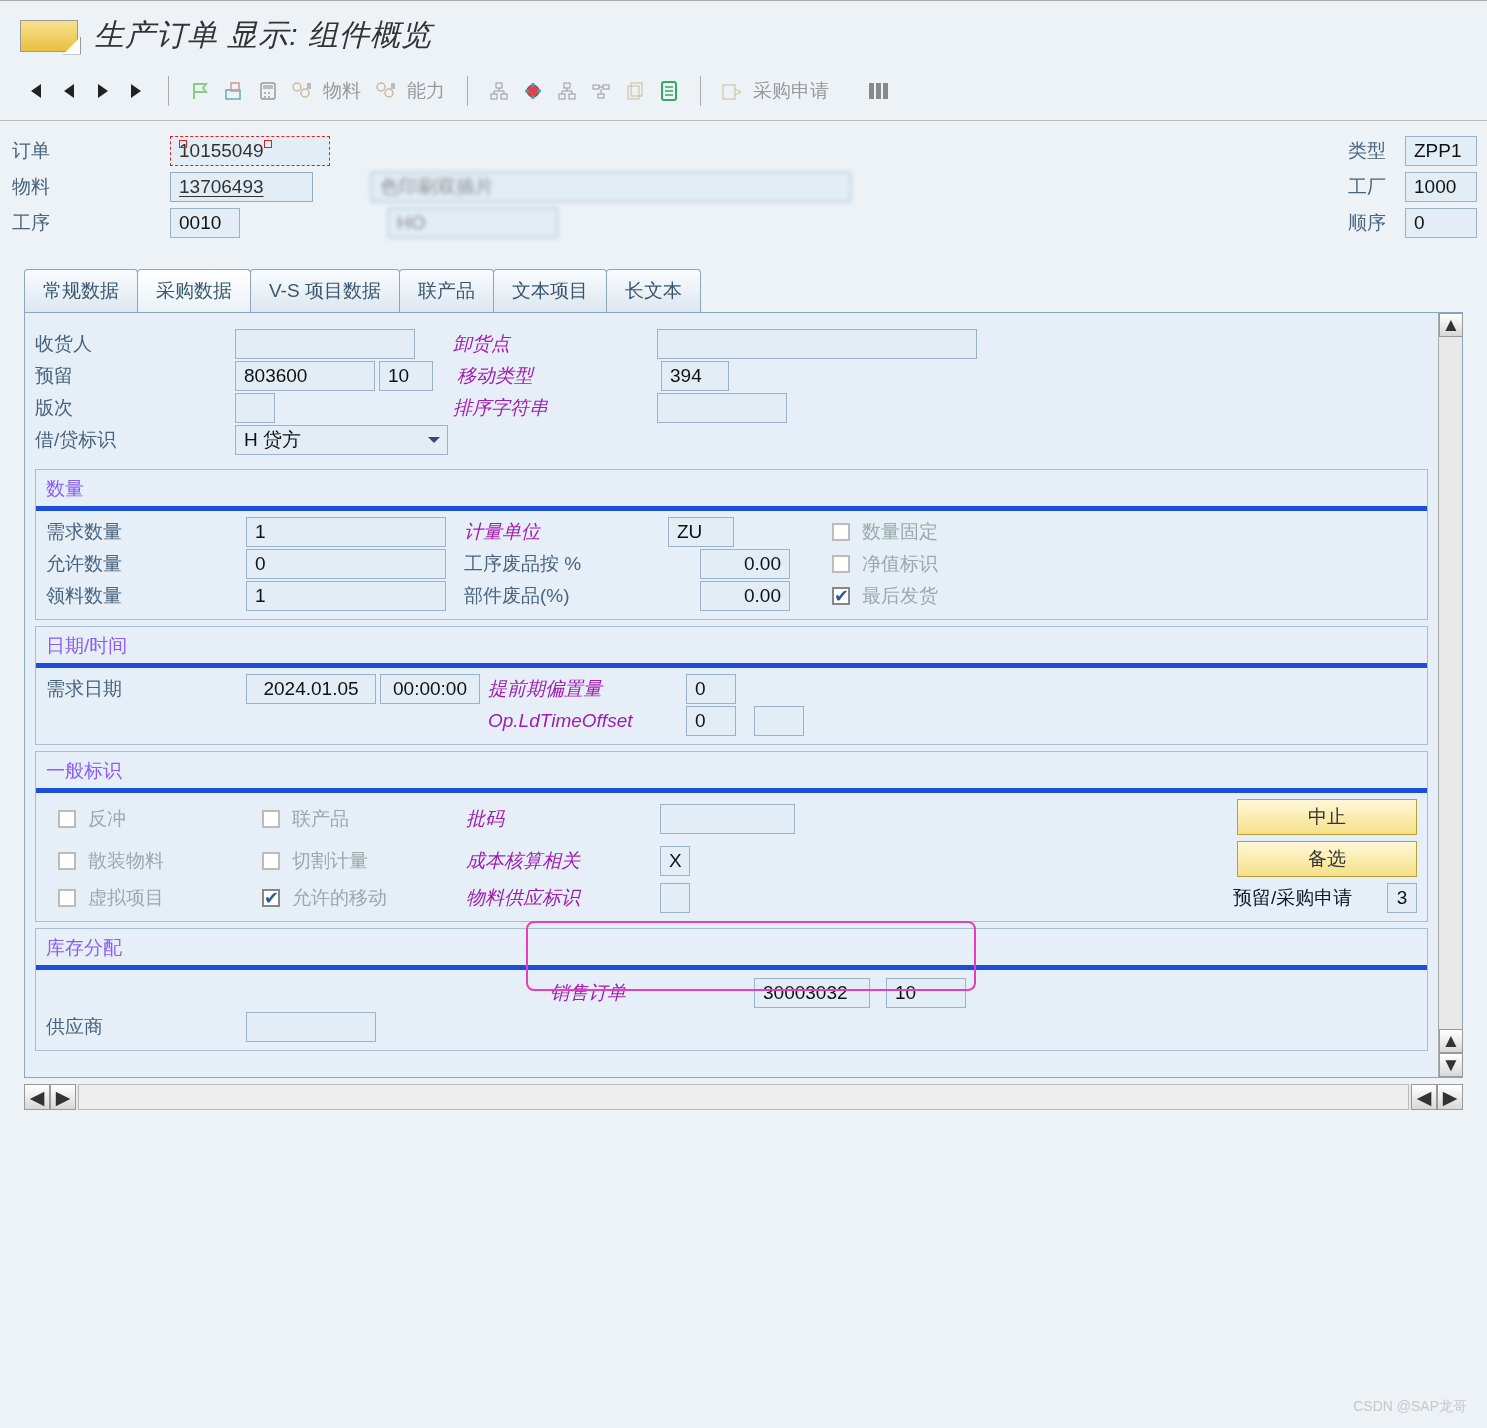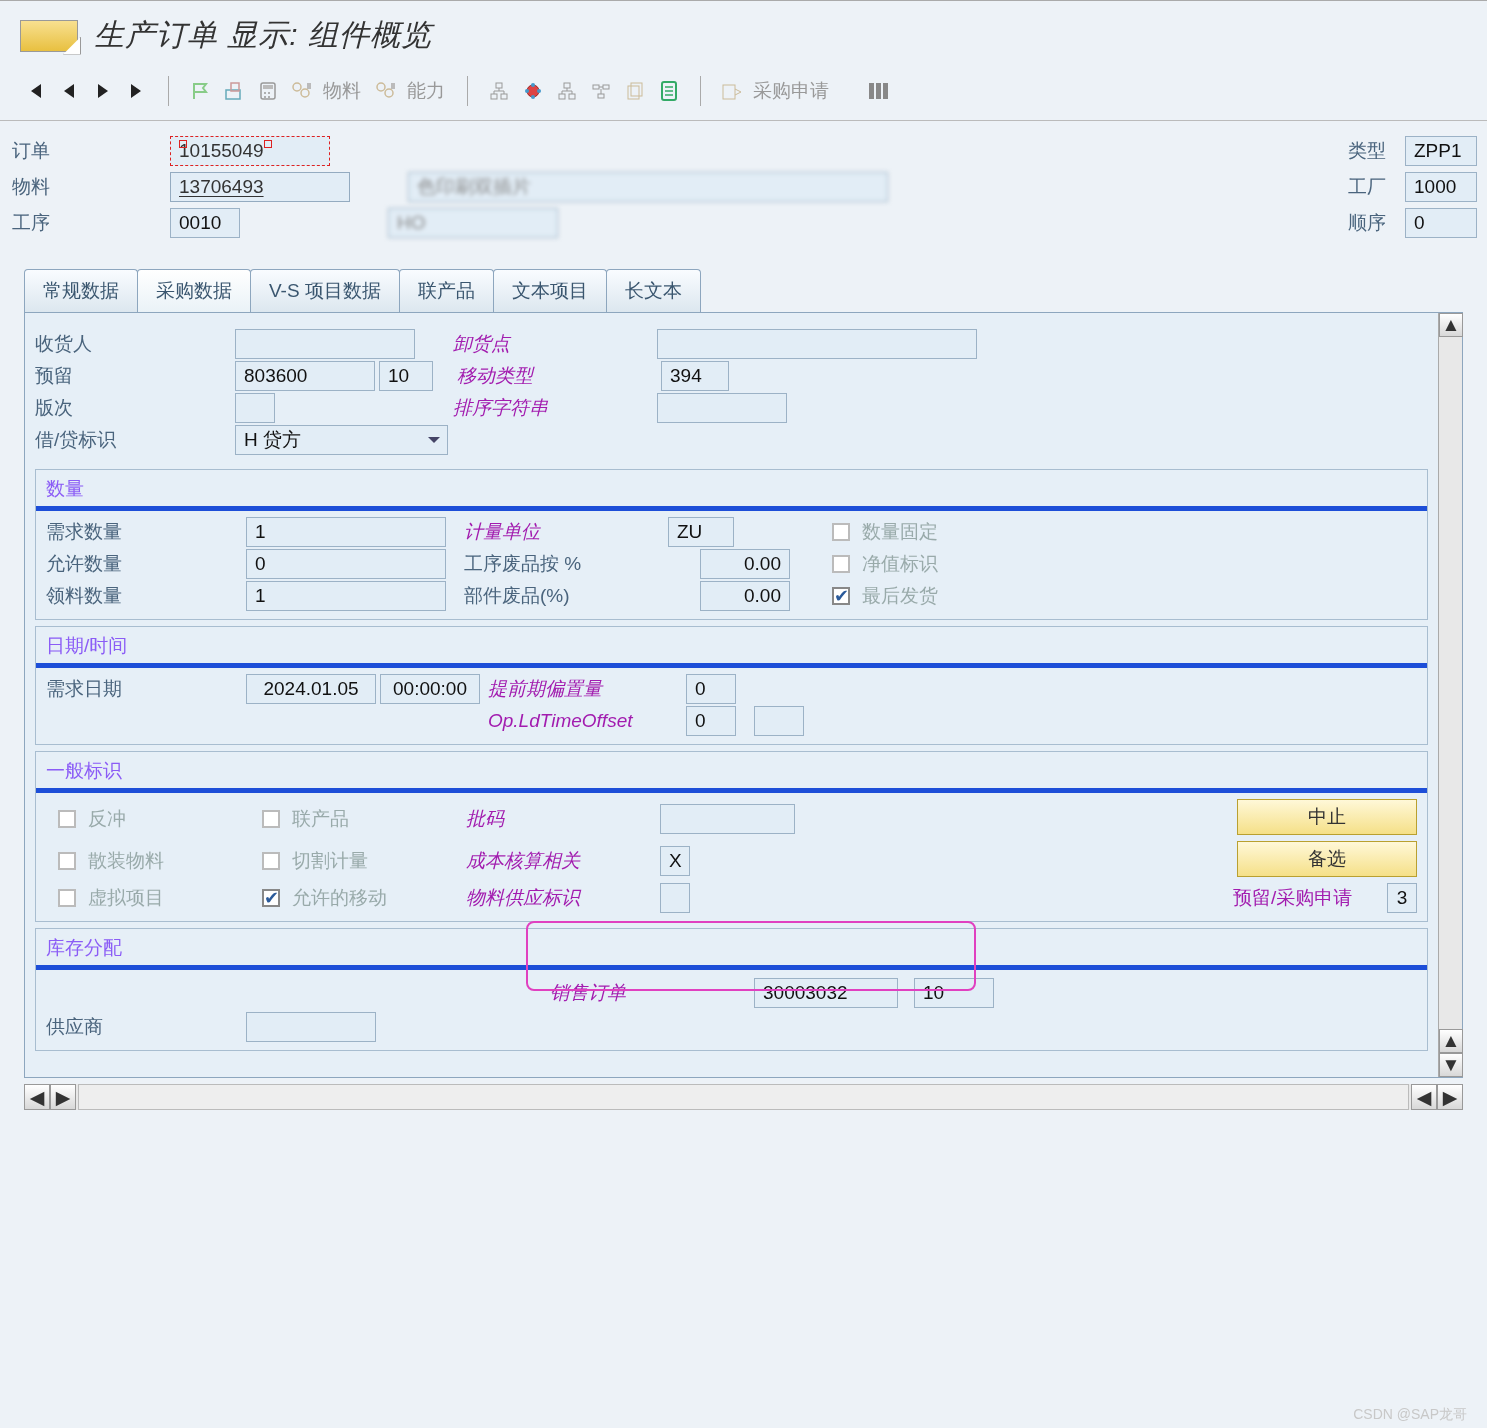--- a/index.html
+++ b/index.html
@@ -37,21 +37,21 @@
 .select::after { content:""; position:absolute; right:7px; top:50%; margin-top:-3px; border:6px solid transparent; border-top-color:#446; }
 .cb { width:18px; height:18px; border:2px solid #888; background:#fff; display:inline-block; vertical-align:middle; margin-right:8px; position:relative; flex-shrink:0; }
 .cb.disabled { border-color:#bbb; }
 .cb.checked::after { content:"✔"; position:absolute; top:-4px; left:0; color:#2a5a9a; font-size:18px; }
 .btn-yellow { background:linear-gradient(#fff8d8,#f5e088); border:1px solid #b9a030; padding:4px 10px; width:180px; text-align:center; cursor:pointer; color:#333; display:block; margin-bottom:4px; }
 .vscroll { position:absolute; right:0; top:0; bottom:0; width:24px; background:#e8e8e8; border-left:1px solid #aaa; }
 .vbtn { width:24px; height:24px; background:linear-gradient(#fff,#d8d8d8); border:1px solid #999; display:flex; align-items:center; justify-content:center; cursor:pointer; }
 .hscroll { margin:6px 24px 0; height:26px; background:#e8e8e8; display:flex; }
 .hbtn { width:26px; height:26px; background:linear-gradient(#fff,#d8d8d8); border:1px solid #999; display:flex; align-items:center; justify-content:center; cursor:pointer; }
 .highlight { position:absolute; border:2px solid #e040c0; border-radius:8px; pointer-events:none; }
-.watermark { position:absolute; right:20px; bottom:4px; color:#c8c8c8; font-size:14px; }
+.watermark { position:absolute; right:20px; bottom:12px; color:#c8c8c8; font-size:14px; }
 svg { display:block; }
 </style>
 </head>
 <body>
 
 <div class="window">
  <div class="title-bar">
    <div class="title-icon"></div>
    <div class="title-text">生产订单 显示: 组件概览</div>
  </div>
@@ -182,21 +182,21 @@
  <div class="header-fields">
    <div class="field-row">
      <span class="label">订单</span>
      <span class="input order-input">10155049</span>
      <span style="flex:1"></span>
      <span class="label" style="min-width:55px">类型</span>
      <span class="in" style="width:72px">ZPP1</span>
    </div>
    <div class="field-row">
      <span class="label">物料</span>
-     <span class="input underline" style="width:180px">13706493</span>
+     <span class="input underline" style="width:143px">13706493</span>
      <span style="width:50px"></span>
      <span class="in" style="width:480px;filter:blur(2px);color:#888">  色印刷双插片 </span>
      <span style="flex:1"></span>
      <span class="label" style="min-width:55px">工厂</span>
      <span class="in" style="width:72px">1000</span>
    </div>
    <div class="field-row">
      <span class="label">工序</span>
      <span class="in" style="width:70px">0010</span>
      <span style="width:140px"></span>
@@ -340,33 +340,33 @@
        </div>
        <div class="grid-row">
          <span style="width:8px"></span>
          <span class="cb disabled"></span>
          <span class="lbl2 disabled" style="width:170px">虚拟项目</span>
          <span class="cb checked"></span>
          <span class="lbl2 disabled" style="width:170px">允许的移动</span>
          <span class="lbl3" style="width:190px">物料供应标识</span>
          <span class="in" style="width:30px"></span>
          <span style="flex:1"></span>
-         <span style="color:#a21caf;width:150px">预留/采购申请</span>
+         <span style="color:#0f172a;width:150px">预留/采购申请</span>
          <span class="in" style="width:30px;justify-content:center">3</span>
        </div>
      </div>
    </div>
 
    <div class="group" style="margin-right:34px;position:relative">
      <div class="group-title">库存分配</div>
      <div class="group-body">
        <div class="grid-row" style="height:34px">
          <span style="width:500px"></span>
          <span class="lbl3">销售订单</span>
-         <span class="in" style="width:144px">30003032</span>
+         <span class="in" style="width:116px">30003032</span>
          <span style="width:8px"></span>
          <span class="in" style="width:80px">10</span>
        </div>
        <div class="grid-row">
          <span class="lbl2">供应商</span>
          <span class="in" style="width:130px"></span>
        </div>
      </div>
      <div class="highlight" style="left:490px; top:-8px; width:450px; height:70px"></div>
    </div>

